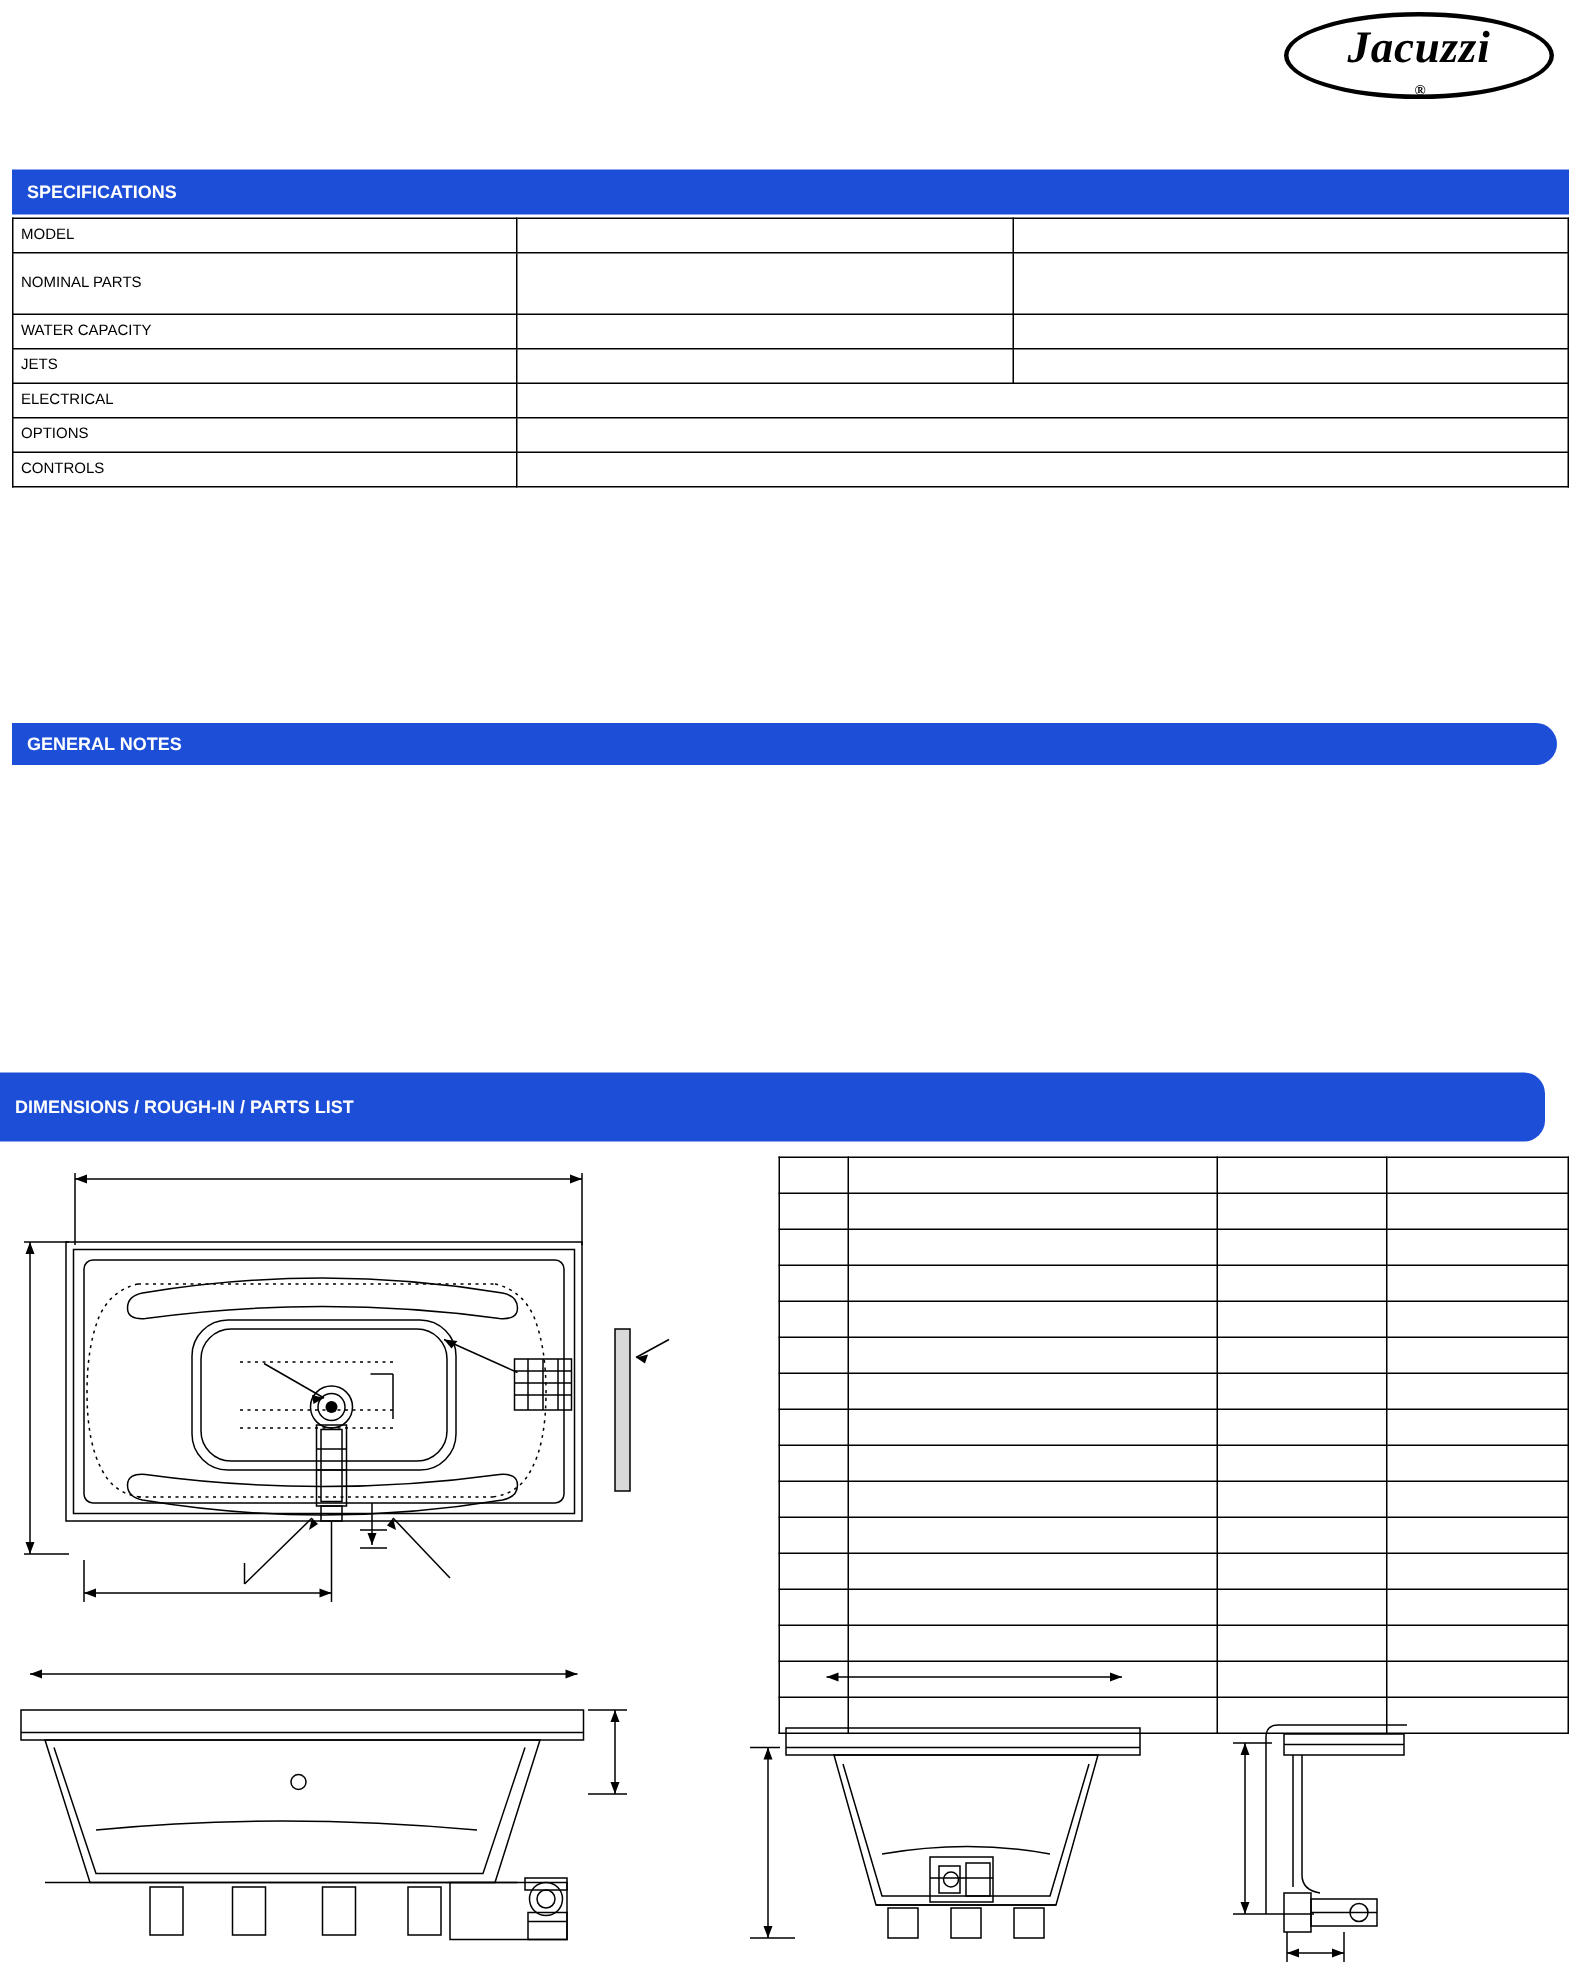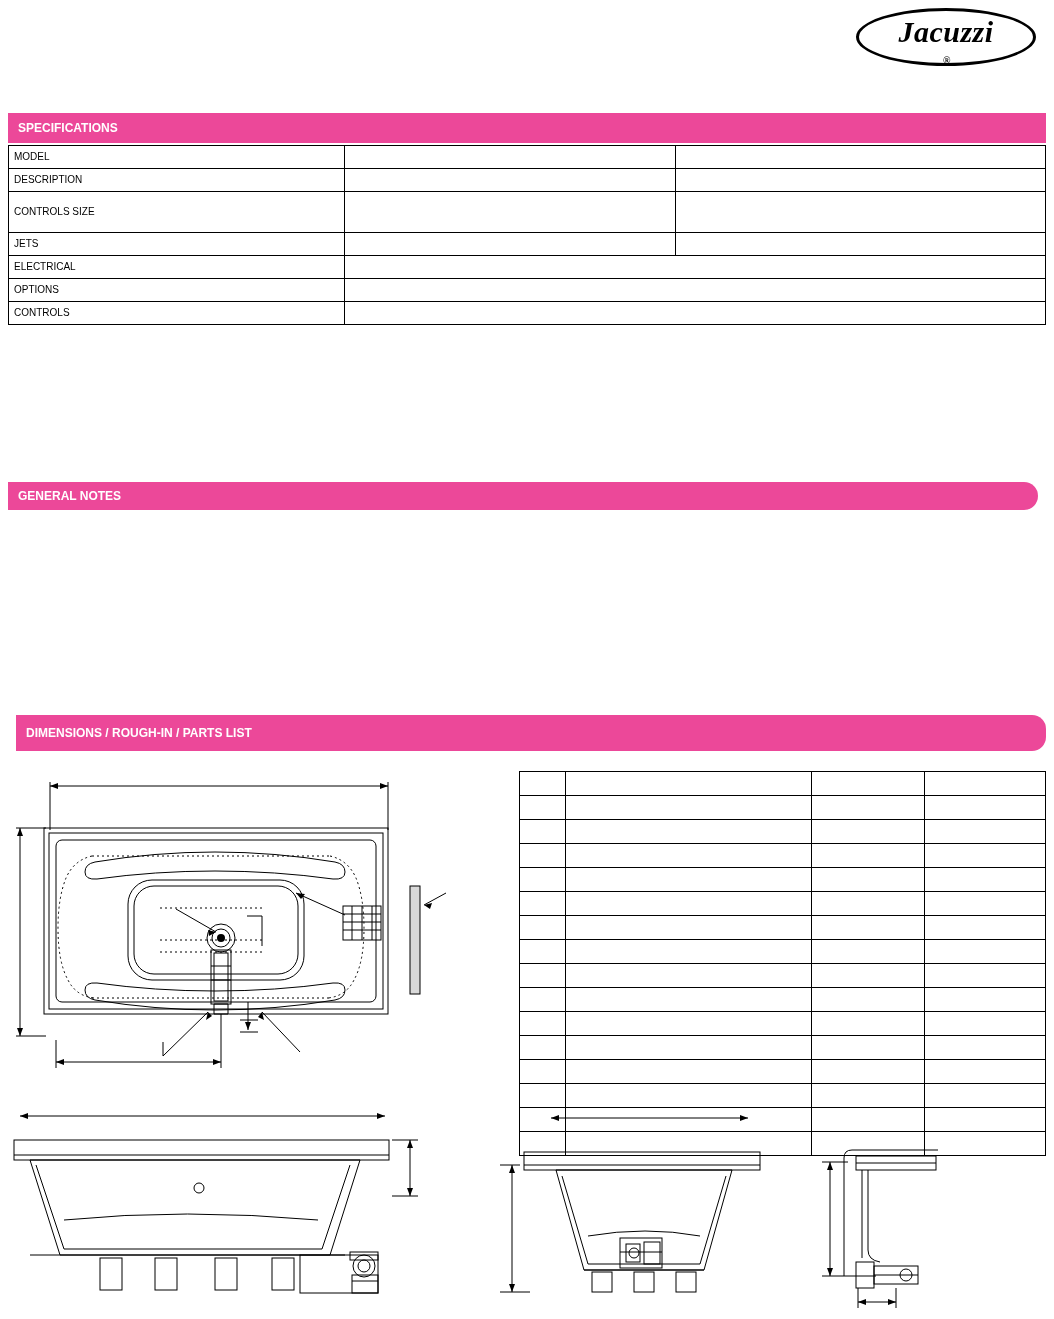--- a/index.html
+++ b/index.html
@@ -49,21 +49,21 @@
     vertical-align: baseline;
     position: relative;
     top: 6px;
     left: 1px;
     font-style: normal;
   }
 
   
   .bar {
     position: absolute;
-    background: #ec4899;
+    background: #1d4ed8;
     color: #fff;
     font-size: 12px;
     font-weight: bold;
     display: flex;
     align-items: center;
     padding-left: 10px;
     box-sizing: border-box;
   }
   .bar.round-right {
     border-top-right-radius: 14px;
@@ -150,28 +150,28 @@
 </div>
 
 <table class="spec-table">
   <tbody>
     <tr>
       <td class="lbl">MODEL</td>
       <td class="mid"></td>
       <td></td>
     </tr>
     <tr>
-      <td class="lbl">DESCRIPTION</td>
+      <td class="lbl tall">NOMINAL PARTS</td>
+      <td class="mid tall"></td>
+      <td class="tall"></td>
+    </tr>
+    <tr>
+      <td class="lbl">WATER CAPACITY</td>
       <td class="mid"></td>
       <td></td>
-    </tr>
-    <tr>
-      <td class="lbl tall">CONTROLS SIZE</td>
-      <td class="mid tall"></td>
-      <td class="tall"></td>
     </tr>
     <tr>
       <td class="lbl">JETS</td>
       <td class="mid"></td>
       <td></td>
     </tr>
     <tr>
       <td class="lbl">ELECTRICAL</td>
       <td colspan="2"></td>
     </tr>
@@ -193,21 +193,21 @@
 <div class="notes">
   <div></div>
   <div></div>
   <div></div>
   <div></div>
   <div></div>
   <div></div>
   <div></div>
 </div>
 
-<div class="bar round-right" style="left:16px; top:715px; width:1030px; height:36px;">
+<div class="bar round-right" style="left:0; top:715px; width:1030px; height:46px;">
   <span>DIMENSIONS / ROUGH-IN / PARTS LIST</span>
 </div>
 
 <table class="parts-table">
   <tbody>
     <tr>
       <td class="c-key"></td>
       <td class="c-desc"></td>
       <td class="c-qty"></td>
       <td class="c-part"></td>

